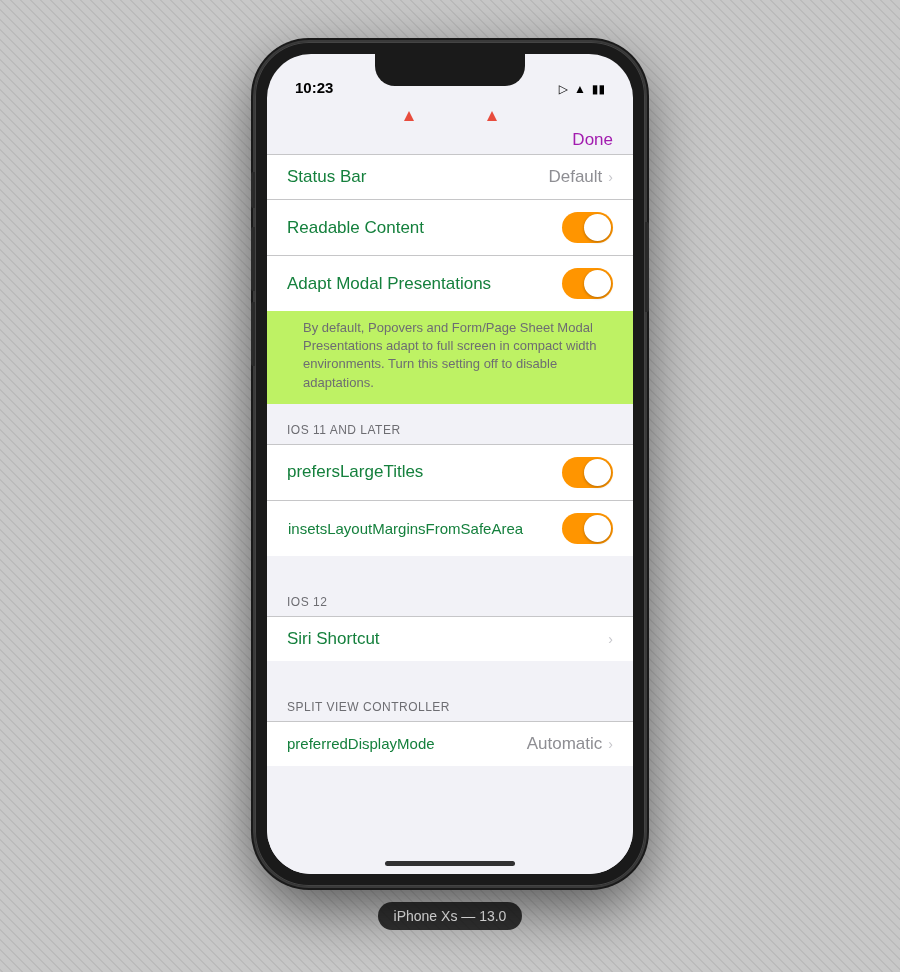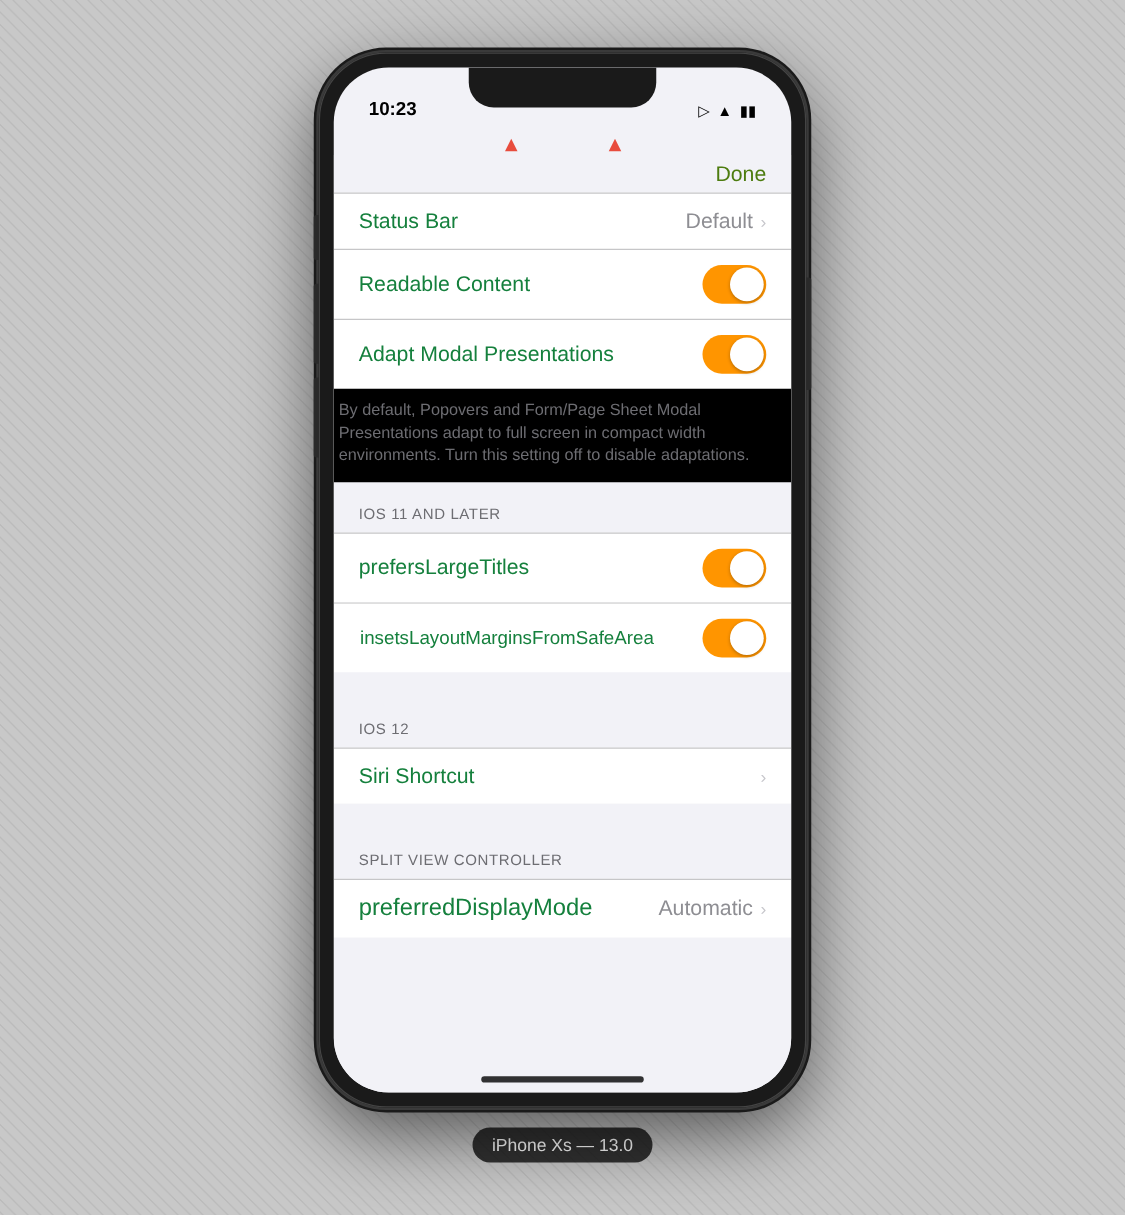--- a/index.html
+++ b/index.html
@@ -147,21 +147,21 @@
     .screen-content::-webkit-scrollbar { display: none; }
 
     
     .done-bar {
       background: #f2f2f7;
       padding: 6px 20px 4px;
       text-align: right;
     }
 
     .done-btn {
-      color: #4d7c0f;
+      color: #a21caf;
       font-size: 17px;
       font-weight: 400;
       cursor: pointer;
       background: none;
       border: none;
     }
 
     
     .settings-title {
       background: #f2f2f7;
@@ -232,22 +232,22 @@
       right: 2px;
       width: 27px;
       height: 27px;
       border-radius: 50%;
       background: #fff;
       box-shadow: 0 1px 3px rgba(0,0,0,0.3);
     }
 
     
     .section-description {
-      padding: 8px 4px 12px;
-      background: #000000;
+      padding: 8px 36px 12px;
+      background: #bef264;
     }
 
     .section-description p {
       font-size: 13px;
       color: #6d6d72;
       line-height: 1.4;
     }
 
     
     .section-header {
@@ -390,21 +390,21 @@
           </div>
         </div>
 
         <div class="spacer"></div>
 
         <div class="section-header">
           <span>SPLIT VIEW CONTROLLER</span>
         </div>
         <div class="settings-group">
           <div class="settings-row" style="border-bottom: none;">
-            <span class="row-label" style="font-size:19px;">preferredDisplayMode</span>
+            <span class="row-label" style="font-size:15px;">preferredDisplayMode</span>
             <div class="row-right">
               <span class="row-value">Automatic</span>
               <span class="chevron">›</span>
             </div>
           </div>
         </div>
 
       </div>
 
       <div class="home-indicator"></div>

